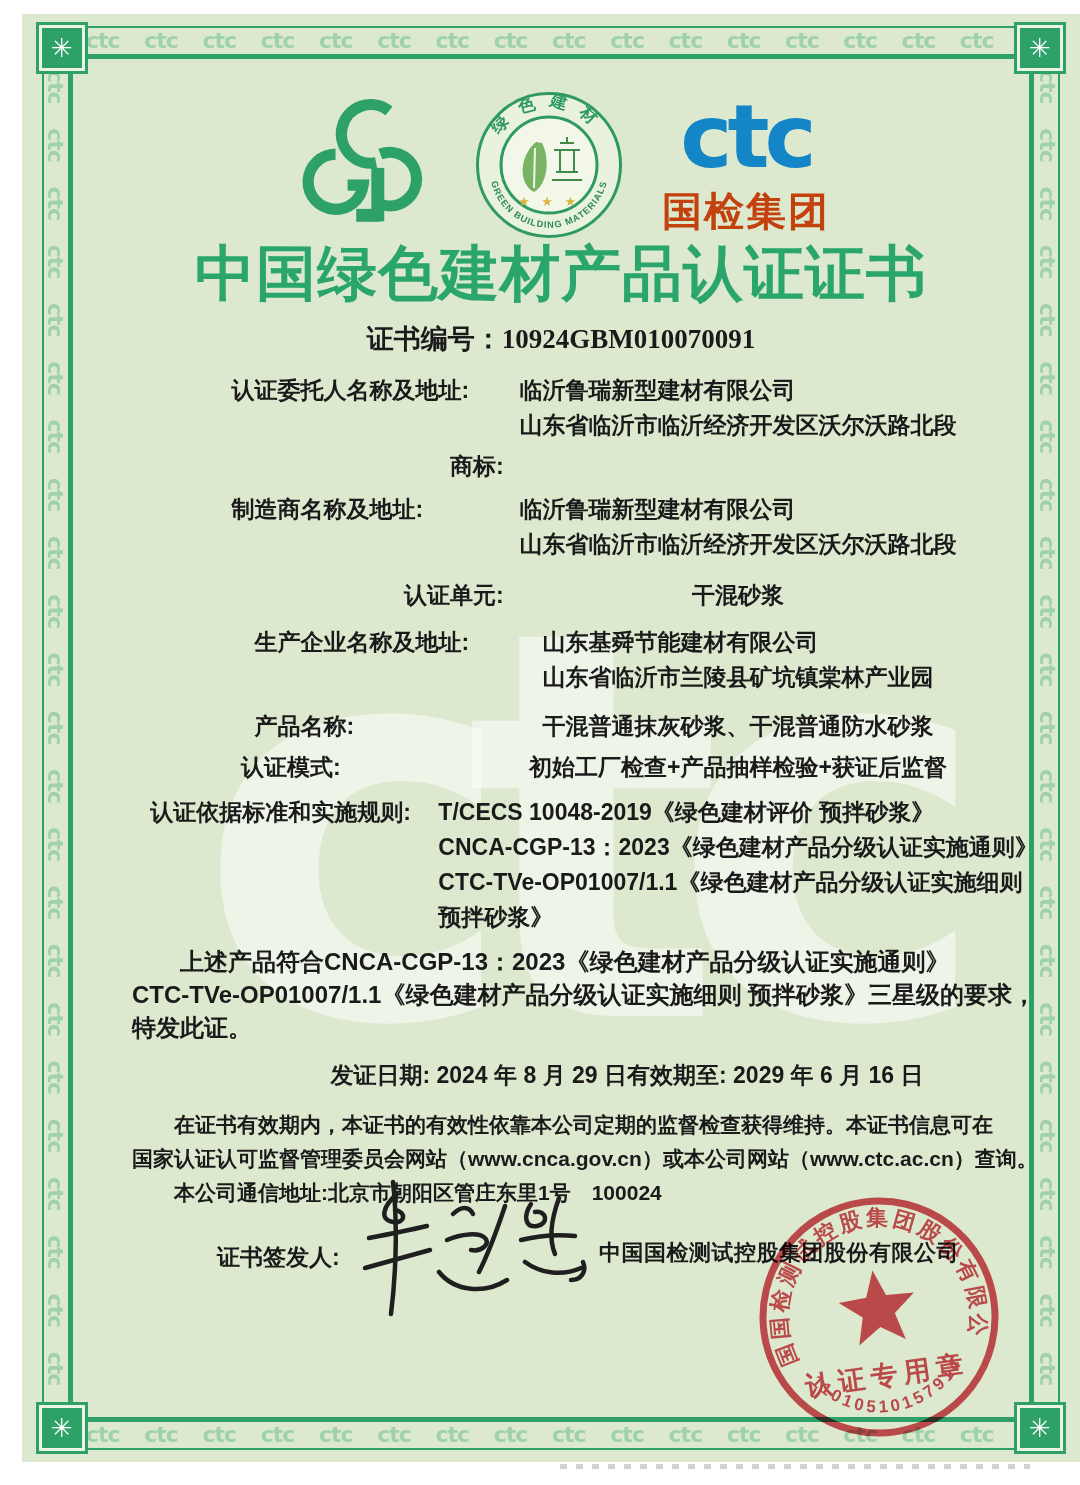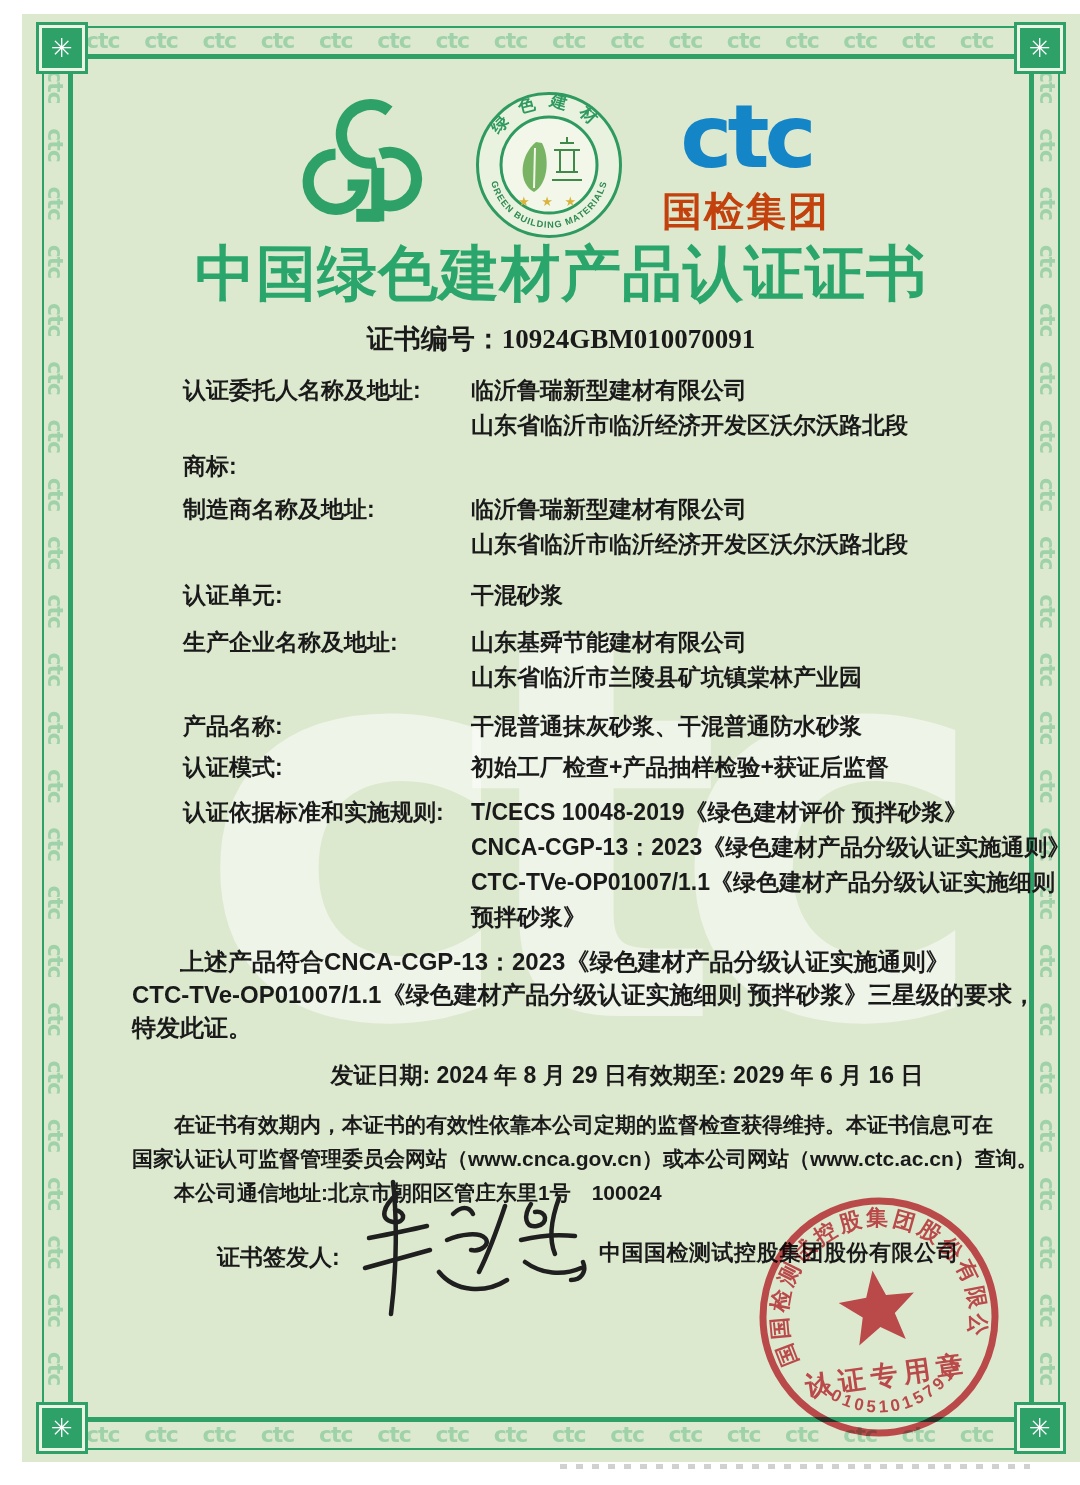--- a/index.html
+++ b/index.html
@@ -56,21 +56,21 @@
   .title{
     margin-top:12px;text-align:center;color:#2aa66c;
     font-weight:900;font-size:60px;letter-spacing:1px;line-height:1.05;
   }
   .certno{
     margin-top:16px;text-align:center;
     font-family:"Liberation Serif","DejaVu Serif",serif;
     font-weight:700;font-size:27px;
   }
   .fields{margin-top:16px;margin-left:66px;font-size:23px;font-weight:700;}
-  .frow{display:flex;align-items:flex-start;}
+  .frow{display:flex;align-items:flex-start;justify-content:center;}
   .flabel{width:288px;flex:none;line-height:35px;}
   .fvalue{white-space:pre;line-height:35px;}
   .r1{margin-bottom:6px}.r2{margin-bottom:8px}.r3{margin-bottom:16px}
   .r4{margin-bottom:14px}.r5{margin-bottom:12px}.r6{margin-bottom:6px}
   .r7{margin-bottom:14px}.r8{margin-bottom:10px}.r9{margin-bottom:0}
   .conformity{
     margin-top:10px;margin-left:15px;font-size:24px;font-weight:700;
     white-space:pre;line-height:33px;
   }
   .dates{display:flex;margin-top:14px;margin-left:15px;font-size:23px;font-weight:700;line-height:34px;}

